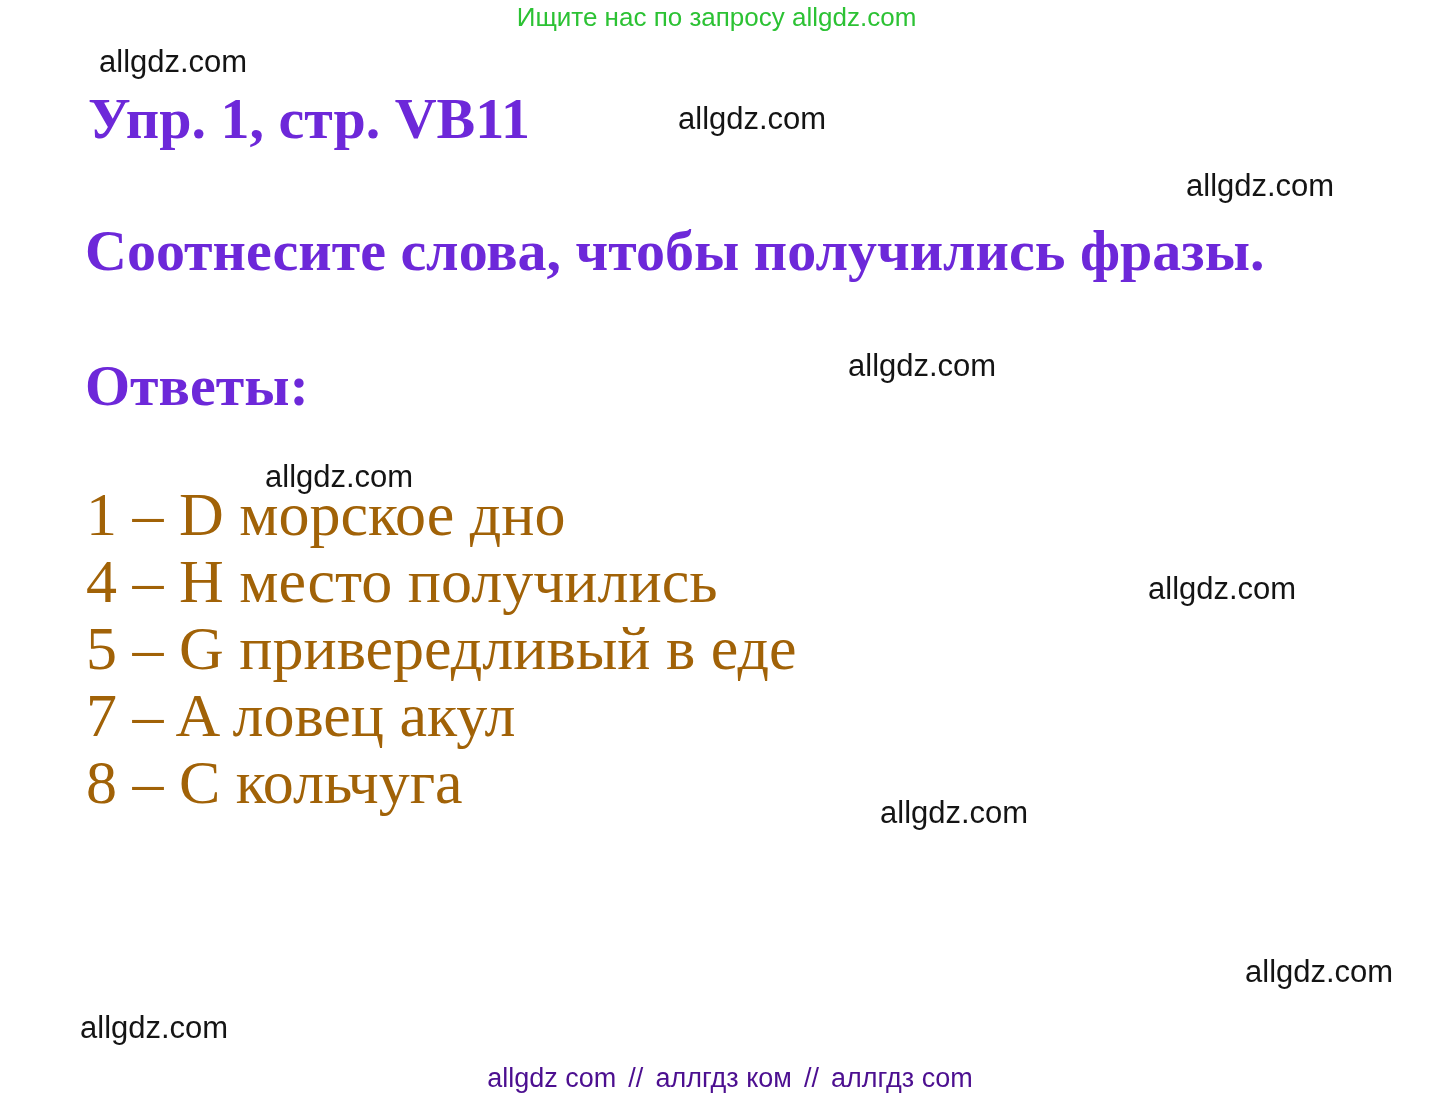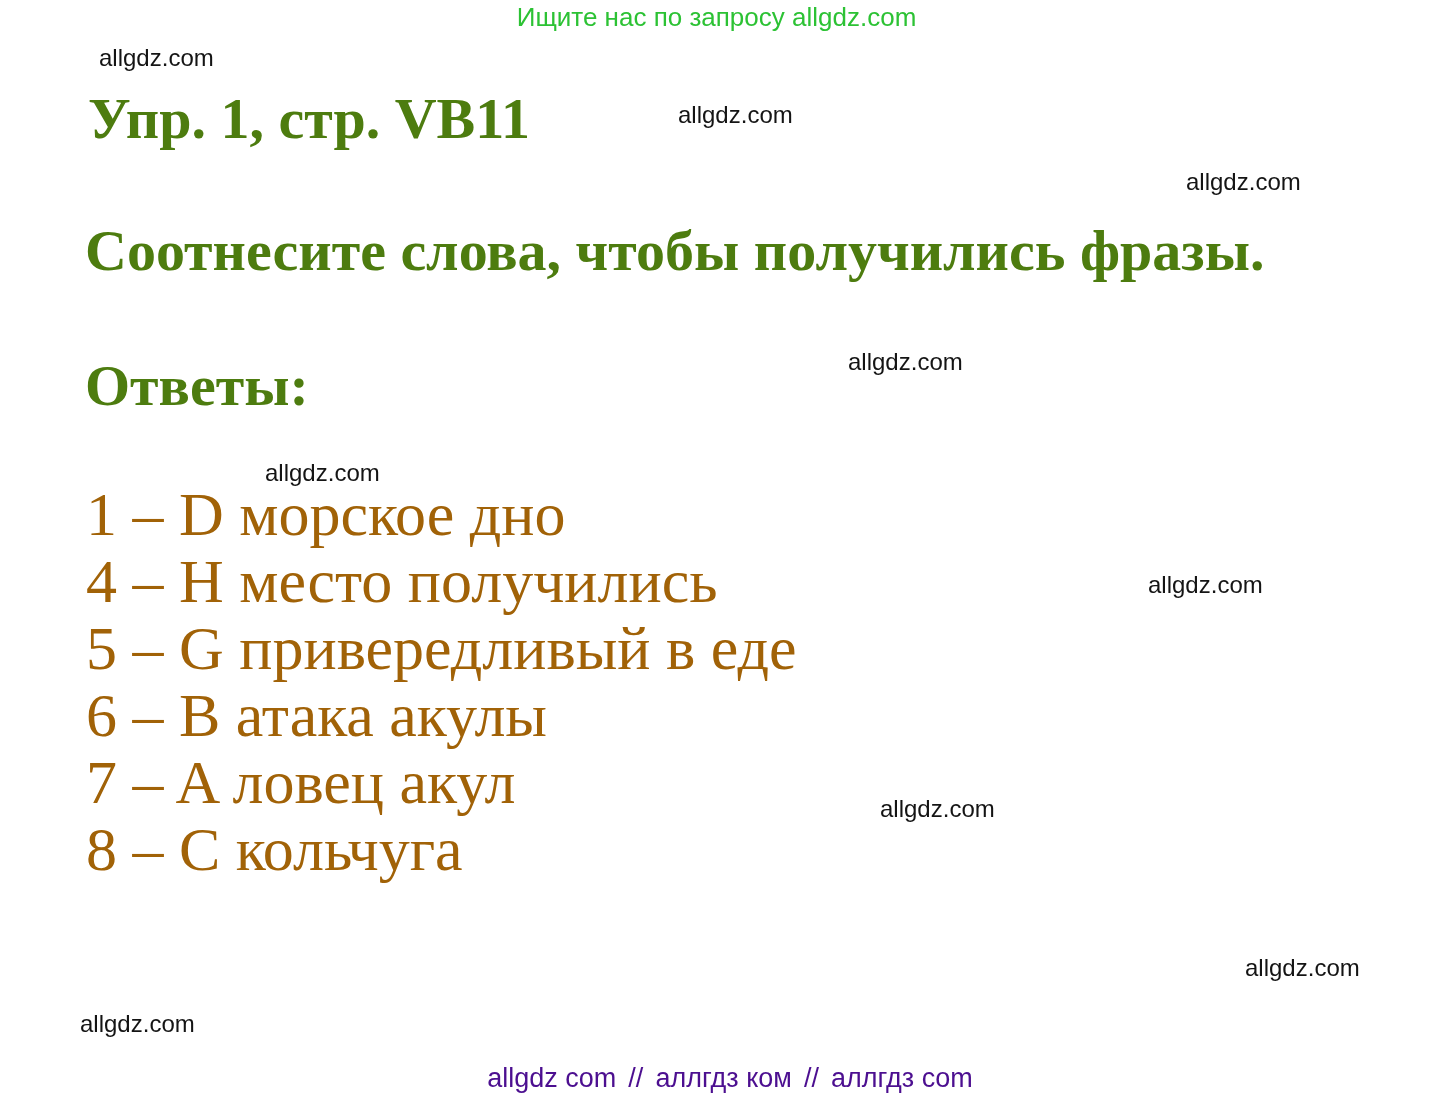--- a/index.html
+++ b/index.html
@@ -25,21 +25,21 @@
     width: 100%;
     text-align: center;
     font-size: 26px;
     font-weight: 500;
     color: var(--promo-color, #2cc234);
     white-space: nowrap;
   }
   
   .wm {
     position: absolute;
-    font-size: 24px;
+    font-size: 31px;
     line-height: 1;
     color: #141414;
     white-space: nowrap;
   }
   .wm1 { left: 99px;   top: 46px;  }
   .wm2 { left: 678px;  top: 103px; }
   .wm3 { left: 1186px; top: 170px; }
   .wm4 { left: 848px;  top: 350px; }
   .wm5 { left: 265px;  top: 461px; }
   .wm6 { left: 1148px; top: 573px; }
@@ -47,21 +47,21 @@
   .wm8 { left: 1245px; top: 956px; }
   .wm9 { left: 80px;   top: 1012px;}
   
   .serif-heading {
     position: absolute;
     font-family: "Liberation Serif", serif;
     font-weight: bold;
     font-size: 58px;
     line-height: 1;
     white-space: nowrap;
-    color: #4d7c0f;
+    color: #6d28d9;
   }
   .exercise-title { left: 88px; top: 90px; }
   .task-text      { left: 85px; top: 222px; }
   .answers-head   { left: 85px; top: 357px; }
   
   .answer-list {
     position: absolute;
     left: 86px;
     top: 481px;
     font-family: "Liberation Serif", serif;
@@ -105,21 +105,20 @@
   <h1 class="serif-heading exercise-title">Упр. 1, стр. VB11</h1>
 
   <h2 class="serif-heading task-text">Соотнесите слова, чтобы получились фразы.</h2>
 
   <h3 class="serif-heading answers-head">Ответы:</h3>
 
   <div class="answer-list">
     <div class="answer-item"><span>1</span> <span>–</span> <span>D</span> <span>морское дно</span></div>
     <div class="answer-item"><span>4</span> <span>–</span> <span>H</span> <span>место получились</span></div>
     <div class="answer-item"><span>5</span> <span>–</span> <span>G</span> <span>привередливый в еде</span></div>
-    <div class="answer-item"><span>6</span> <span>–</span> <span>B</span> <span>атака акулы</span></div>
     <div class="answer-item"><span>7</span> <span>–</span> <span>A</span> <span>ловец акул</span></div>
     <div class="answer-item"><span>8</span> <span>–</span> <span>C</span> <span>кольчуга</span></div>
   </div>
 
   <div class="footer">
     <span>allgdz com</span><span class="fsep">//</span><span>аллгдз ком</span><span class="fsep">//</span><span>аллгдз com</span>
   </div>
 
 </div>
 

